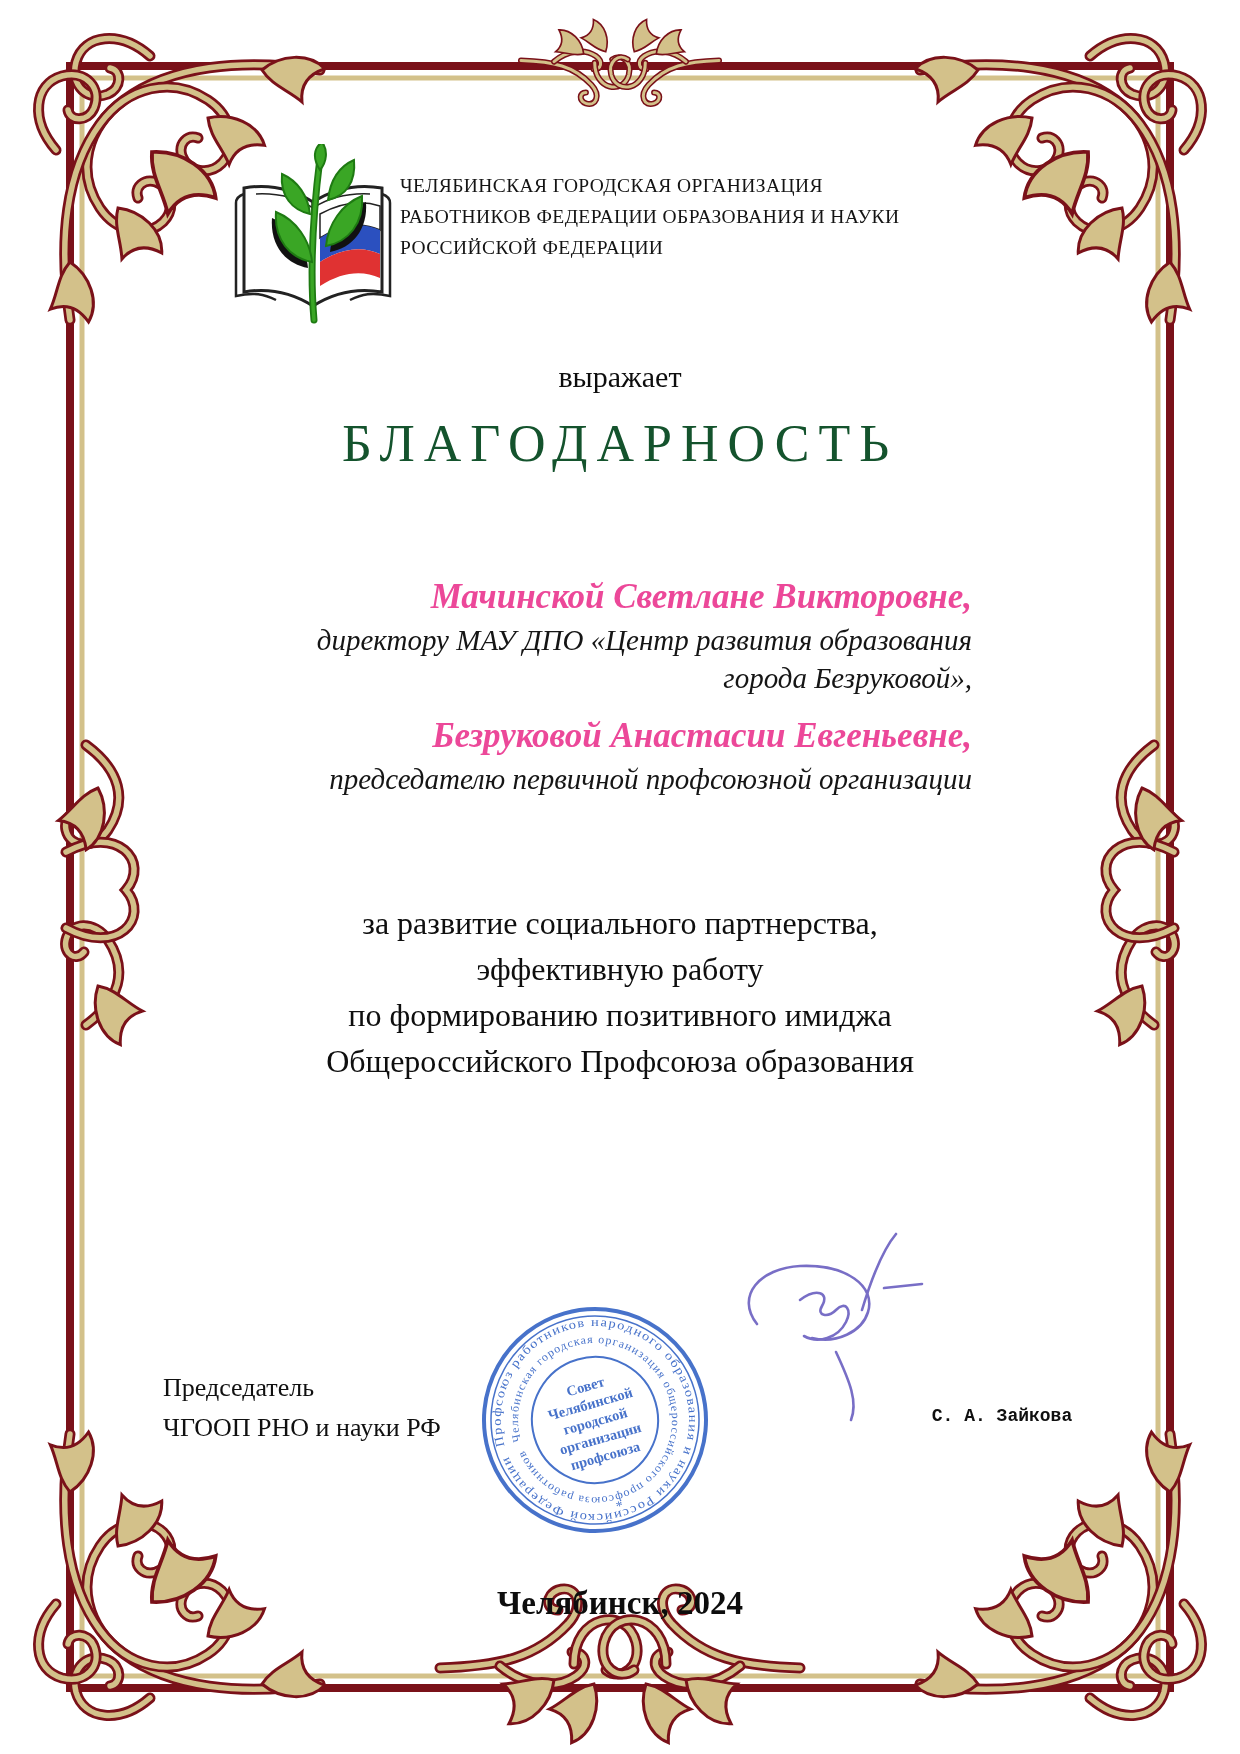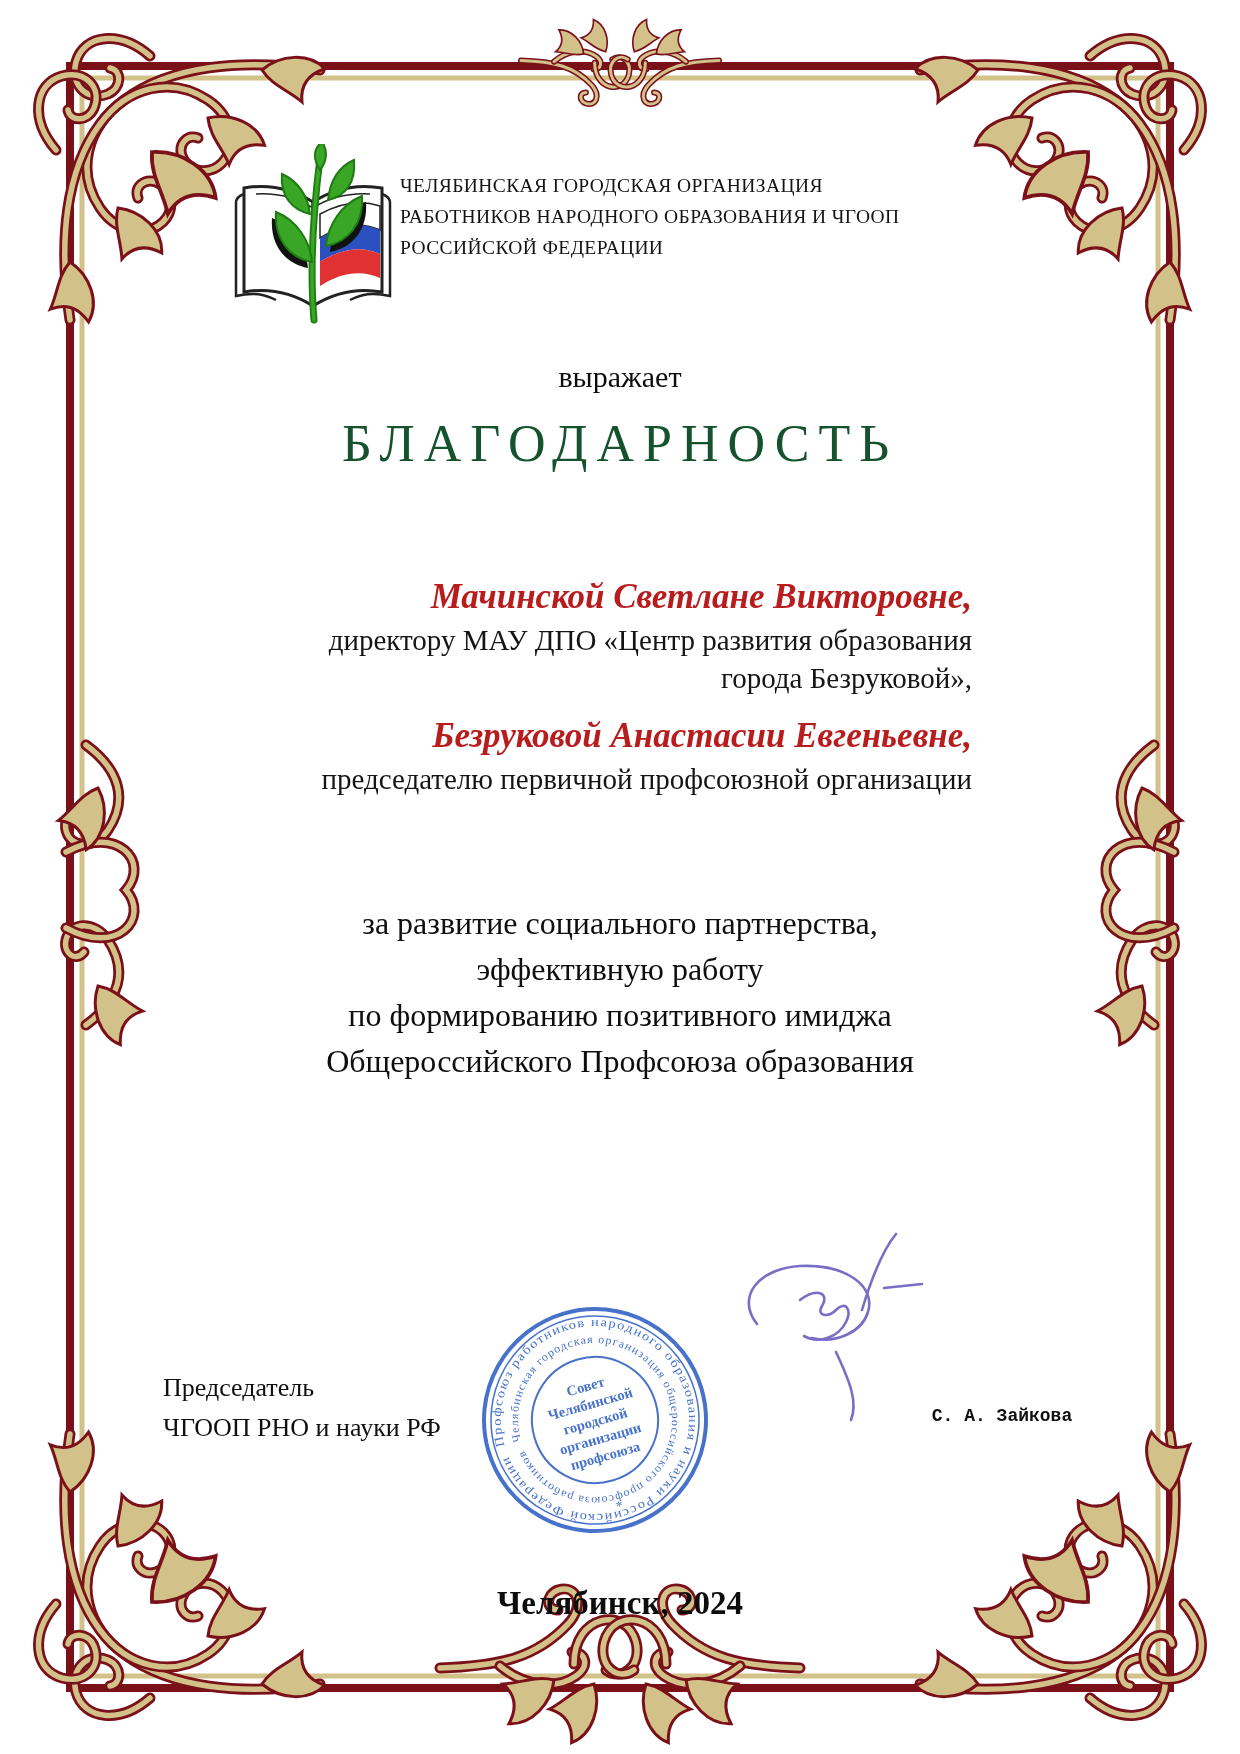--- a/index.html
+++ b/index.html
@@ -23,25 +23,25 @@
   }
   .title{
     position:absolute;left:0;top:414px;width:100%;text-align:center;
     font-size:52px;letter-spacing:9px;color:#14532d;font-weight:normal;
     white-space:nowrap;
   }
   .recipients{
     position:absolute;right:268px;top:576px;text-align:right;width:760px;
   }
   .recipient-name{
-    font-style:italic;font-weight:bold;font-size:35px;color:#b91c1c;
+    font-style:italic;font-weight:bold;font-size:35px;color:#ec4899;
     line-height:1.22;margin-bottom:2px;
   }
   .recipient-role{
-    font-size:29px;color:#151515;line-height:1.32;
+    font-style:italic;font-size:29px;color:#151515;line-height:1.32;
   }
   .recipient-gap{height:18px;}
   .body-text{
     position:absolute;left:0;top:900px;width:100%;text-align:center;
     font-size:32px;line-height:46px;color:#0e0e0e;
   }
   .sig-left{
     position:absolute;left:163px;top:1368px;
     font-weight:normal;font-size:26px;line-height:40px;color:#101010;
   }
@@ -144,21 +144,21 @@
       <path d="M78,118 C 56,114 40,96 42,68 C 62,76 76,96 78,118 Z" fill="#3aa625" stroke="#1e7a12" stroke-width="2"></path>
       <path d="M92,102 C 114,98 130,80 128,52 C 108,60 94,80 92,102 Z" fill="#3aa625" stroke="#1e7a12" stroke-width="2"></path>
       <path d="M76,70 C 58,66 46,52 48,30 C 64,37 74,52 76,70 Z" fill="#3aa625" stroke="#1e7a12" stroke-width="2"></path>
       <path d="M94,56 C 112,52 122,38 120,16 C 104,23 96,38 94,56 Z" fill="#3aa625" stroke="#1e7a12" stroke-width="2"></path>
       <path d="M86,26 C 78,14 80,4 88,-2 C 94,6 93,18 86,26 Z" fill="#3aa625" stroke="#1e7a12" stroke-width="2"></path>
     </g>
   </svg>
 
   <div class="org-block z1">
     <div>ЧЕЛЯБИНСКАЯ ГОРОДСКАЯ ОРГАНИЗАЦИЯ</div>
-    <div>РАБОТНИКОВ НАРОДНОГО ОБРАЗОВАНИЯ И ЧГООП</div>
+    <div>РАБОТНИКОВ ФЕДЕРАЦИИ ОБРАЗОВАНИЯ И НАУКИ</div>
     <div>РОССИЙСКОЙ ФЕДЕРАЦИИ</div>
   </div>
 
   <div class="intro z1">выражает</div>
   <div class="title z1">БЛАГОДАРНОСТЬ</div>
 
   <div class="recipients z1">
     <div class="recipient-name">Мачинской Светлане Викторовне,</div>
     <div class="recipient-role">директору МАУ ДПО «Центр развития образования</div>
     <div class="recipient-role">города Безруковой»,</div>

